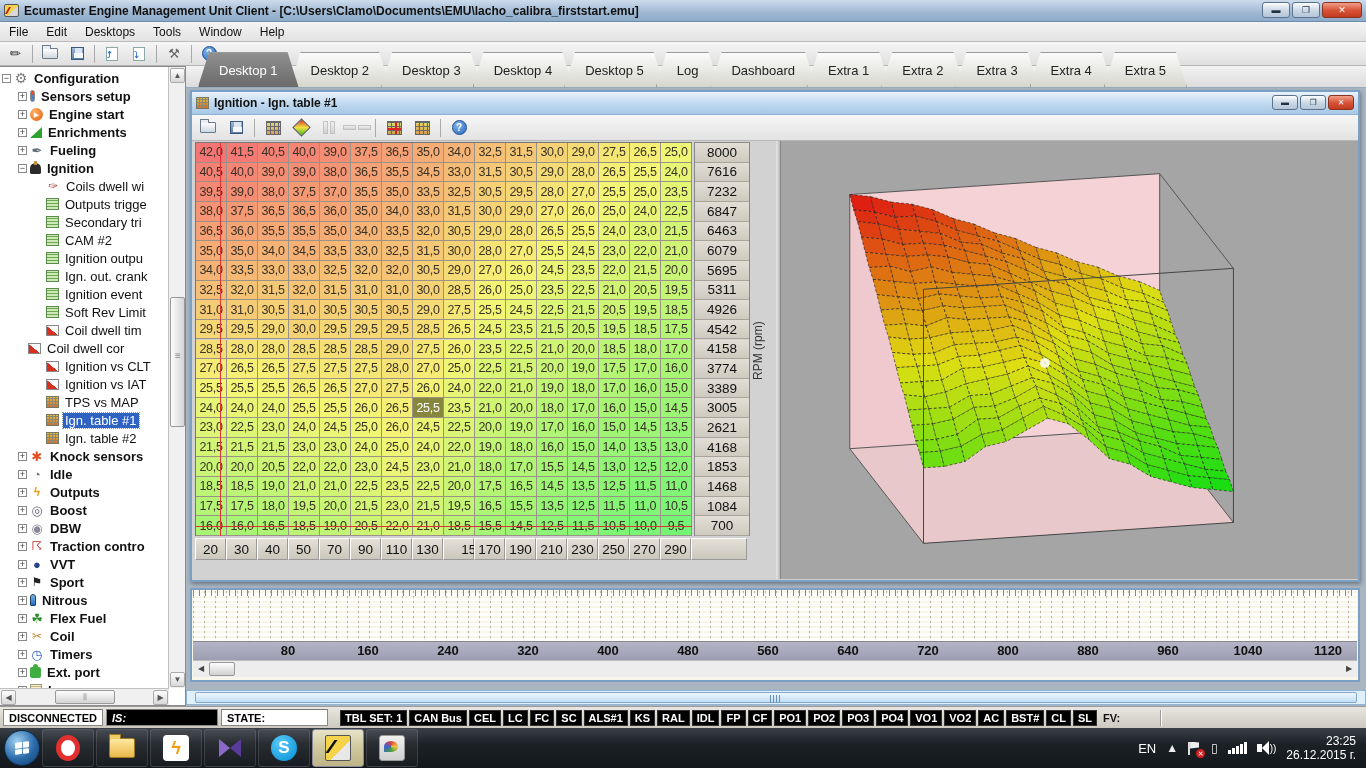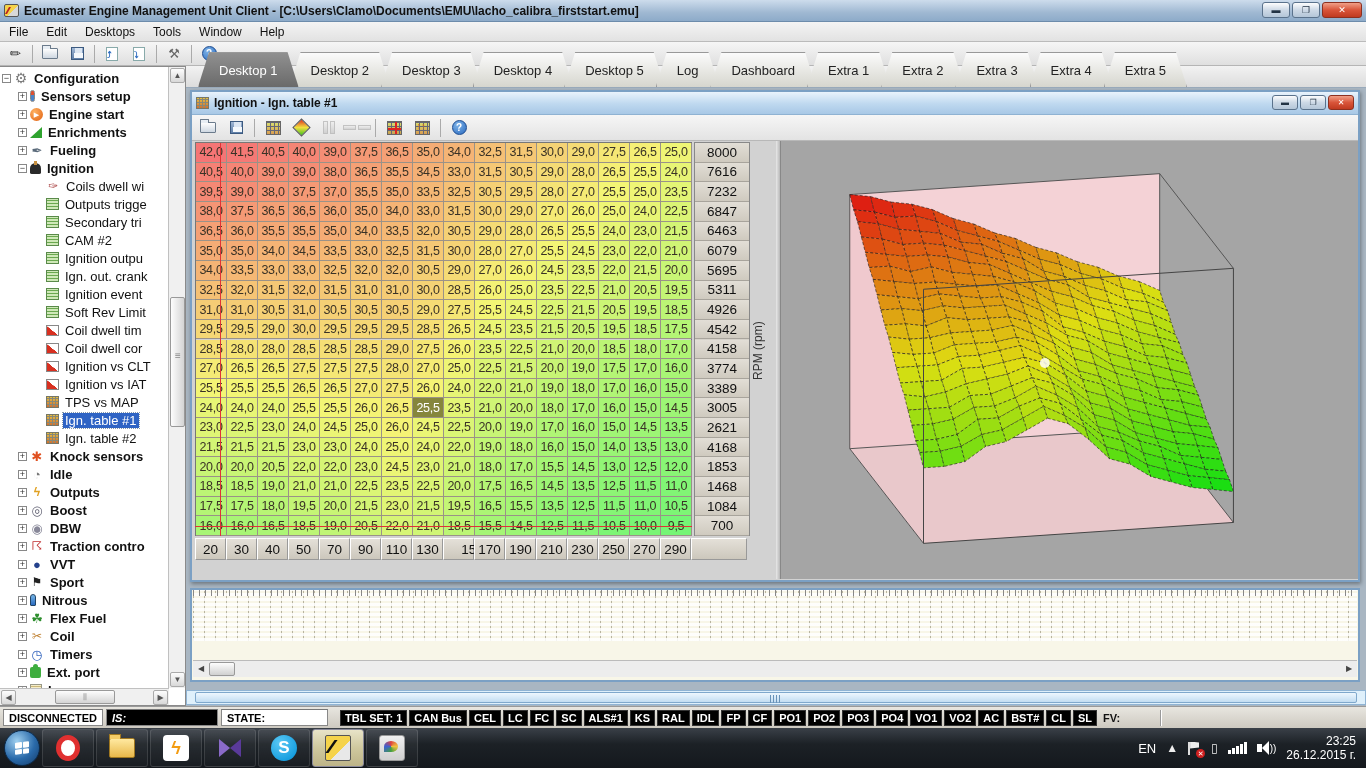--- a/index.html
+++ b/index.html
@@ -368,21 +368,21 @@
         <div class="trow" style="padding-left: 34px;">
           <div class="noexp"></div>
           <div class="ti listg"></div>
           <div class="lbl">Soft Rev Limit</div>
         </div>
         <div class="trow" style="padding-left: 34px;">
           <div class="noexp"></div>
           <div class="ti chartr"></div>
           <div class="lbl">Coil dwell tim</div>
         </div>
-        <div class="trow" style="padding-left: 34px;">
+        <div class="trow" style="padding-left: 16px;">
           <div class="noexp"></div>
           <div class="ti chartr"></div>
           <div class="lbl">Coil dwell cor</div>
         </div>
         <div class="trow" style="padding-left: 34px;">
           <div class="noexp"></div>
           <div class="ti chartr"></div>
           <div class="lbl">Ignition vs CLT</div>
         </div>
         <div class="trow" style="padding-left: 34px;">
@@ -1225,20 +1225,36 @@
             <line x1="143" y1="148" x2="454" y2="127" stroke="#444" stroke-width="1"></line>
             <line x1="143" y1="148" x2="143" y2="403" stroke="#444" stroke-width="1"></line>
             <line x1="454" y1="127" x2="454" y2="382" stroke="#444" stroke-width="1"></line>
             <line x1="143" y1="403" x2="454" y2="382" stroke="#444" stroke-width="1"></line>
           </svg>
       </div>
     </div>
 
     <div id="logstrip">
       <div id="logplot"></div>
+      <div id="logaxis">
+          <div class="tick" style="left: 65px;">80</div>
+          <div class="tick" style="left: 145px;">160</div>
+          <div class="tick" style="left: 225px;">240</div>
+          <div class="tick" style="left: 305px;">320</div>
+          <div class="tick" style="left: 385px;">400</div>
+          <div class="tick" style="left: 465px;">480</div>
+          <div class="tick" style="left: 545px;">560</div>
+          <div class="tick" style="left: 625px;">640</div>
+          <div class="tick" style="left: 705px;">720</div>
+          <div class="tick" style="left: 785px;">800</div>
+          <div class="tick" style="left: 865px;">880</div>
+          <div class="tick" style="left: 945px;">960</div>
+          <div class="tick" style="left: 1025px;">1040</div>
+          <div class="tick" style="left: 1105px;">1120</div>
+        </div>
       <div id="logscroll">
         <span class="arr" style="left:1px;">◀</span>
         <span class="thumb"></span>
         <span class="arr" style="right:1px;">▶</span>
       </div>
     </div>
 
     <div id="mdiscroll">
       <span class="thumb">
           <span class="grip"></span>

